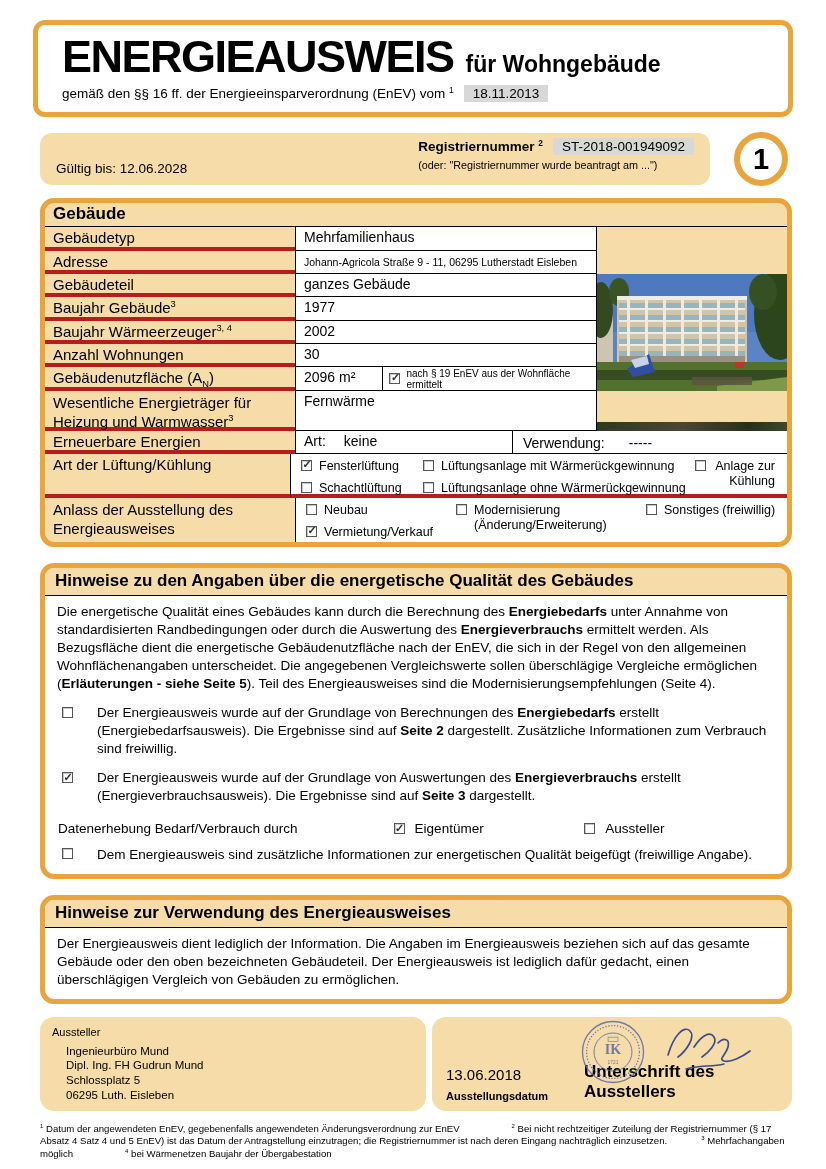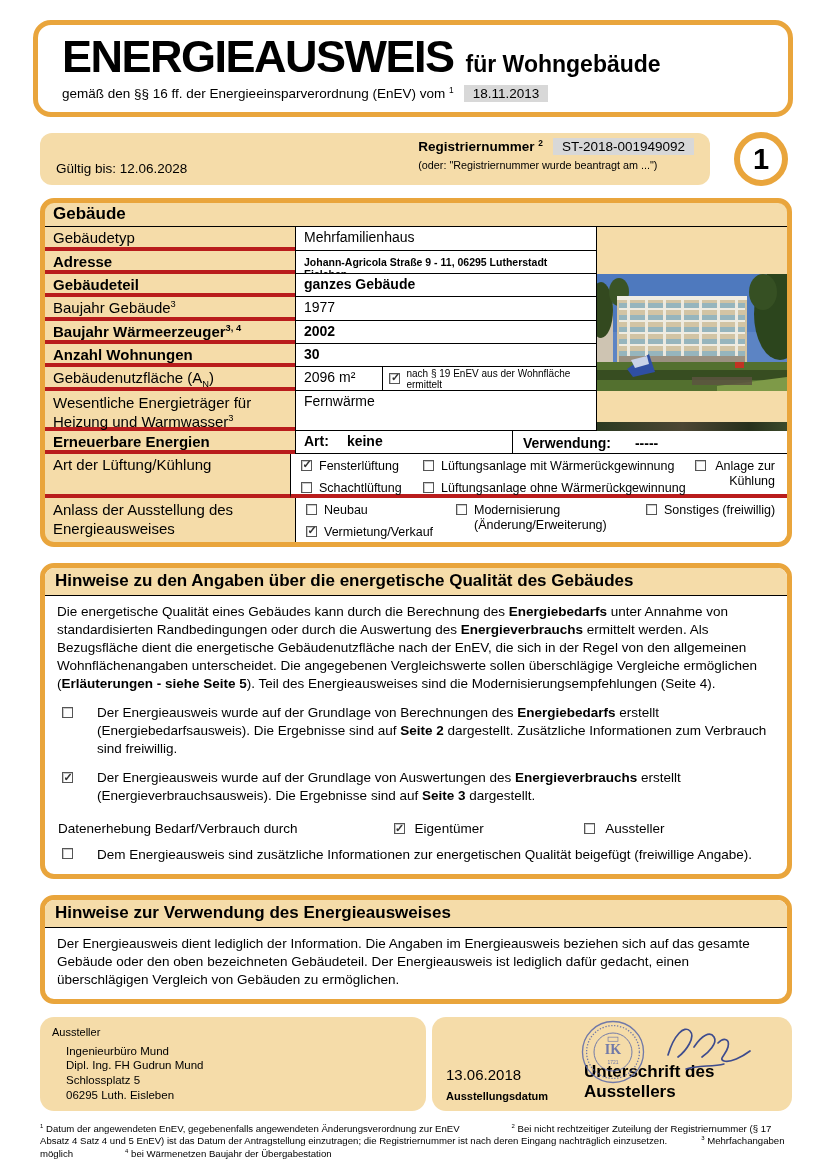--- a/index.html
+++ b/index.html
@@ -5,21 +5,21 @@
   * { box-sizing: border-box; margin: 0; padding: 0; }
   html,body { background:#fff; }
   body {
     width: 826px; height: 1169px; overflow: hidden;
     font-family: "Liberation Sans", sans-serif; color:#000;
   }
   .page { padding: 20px 33px 0 33px; }
 
   
   .hdr-box {
-    width: 760px; border: 5px solid #E9A53C; border-radius: 18px;
+    width: 760px; border: 5px solid #E9A53C; border-radius: 12px;
     padding: 8px 18px 10px 24px; background:#fff;
   }
   .hdr-title-row { display:flex; align-items: baseline; gap: 12px; }
   .hdr-title { font-size: 45px; font-weight: bold; letter-spacing: -1.5px; line-height: 1.05; }
   .hdr-sub { font-size: 23px; font-weight: bold; }
   .hdr-law { font-size: 13.5px; margin-top: 5px; display:flex; align-items:center; gap: 10px; }
   .chip { background:#D8D8D8; padding: 1px 9px; display:inline-block; }
   sup { font-size: 62%; vertical-align: super; line-height: 0; }
   sub { font-size: 62%; vertical-align: sub; line-height: 0; }
 
@@ -53,21 +53,21 @@
   .g-label { width: 250px; font-size: 15px; padding: 2px 4px 0 8px; }
   .g-label.two { line-height: 1.25; padding-top: 3px; }
   .bb { border-bottom: 4px solid #b91c1c; }
   .g-val {
     width: 302px; background: #fff; border-left: 1px solid #000; border-right: 1px solid #000;
     border-bottom: 1px solid #000; font-size: 14px; padding: 2px 8px 0;
   }
   .g-val.small { font-size: 10.5px; padding-top: 5px; }
   .g-val.nopad { padding: 0; display: flex; }
   .g-fill { flex: 1; }
-  .h24 { height: 24px; } .h23 { height: 23px; font-weight: bold; } .h40 { height: 40px; } .h44 { height: 44px; }
+  .h24 { height: 24px; } .h23 { height: 23px; } .h40 { height: 40px; } .h44 { height: 44px; }
   .g-area-cell { width: 94px; border-right: 1px solid #000; padding: 2px 8px 0; font-size: 14px; }
   .g-note { display:flex; align-items:center; gap: 6px; padding: 0 6px; font-size: 10px; }
   .g-art { width: 218px; background:#fff; border-left: 1px solid #000; border-right: 1px solid #000; border-bottom: 1px solid #000; font-size: 14px; padding: 2px 8px 0; display:flex; gap: 18px; }
   .g-verw { flex: 1; background:#fff; border-bottom: 1px solid #000; font-size: 14px; padding: 2px 10px 0; display:flex; gap: 24px; align-items: center; }
   .g-wide { flex: 1; background:#fff; border-left: 1px solid #000; padding: 5px 6px 2px 10px; }
   .cols { display: flex; }
   .col { display: flex; flex-direction: column; gap: 7px; }
   .ck-item { display: flex; gap: 7px; align-items: flex-start; font-size: 12.5px; line-height: 1.15; }
   .ck-item .cb { margin-top: 1px; }
 

